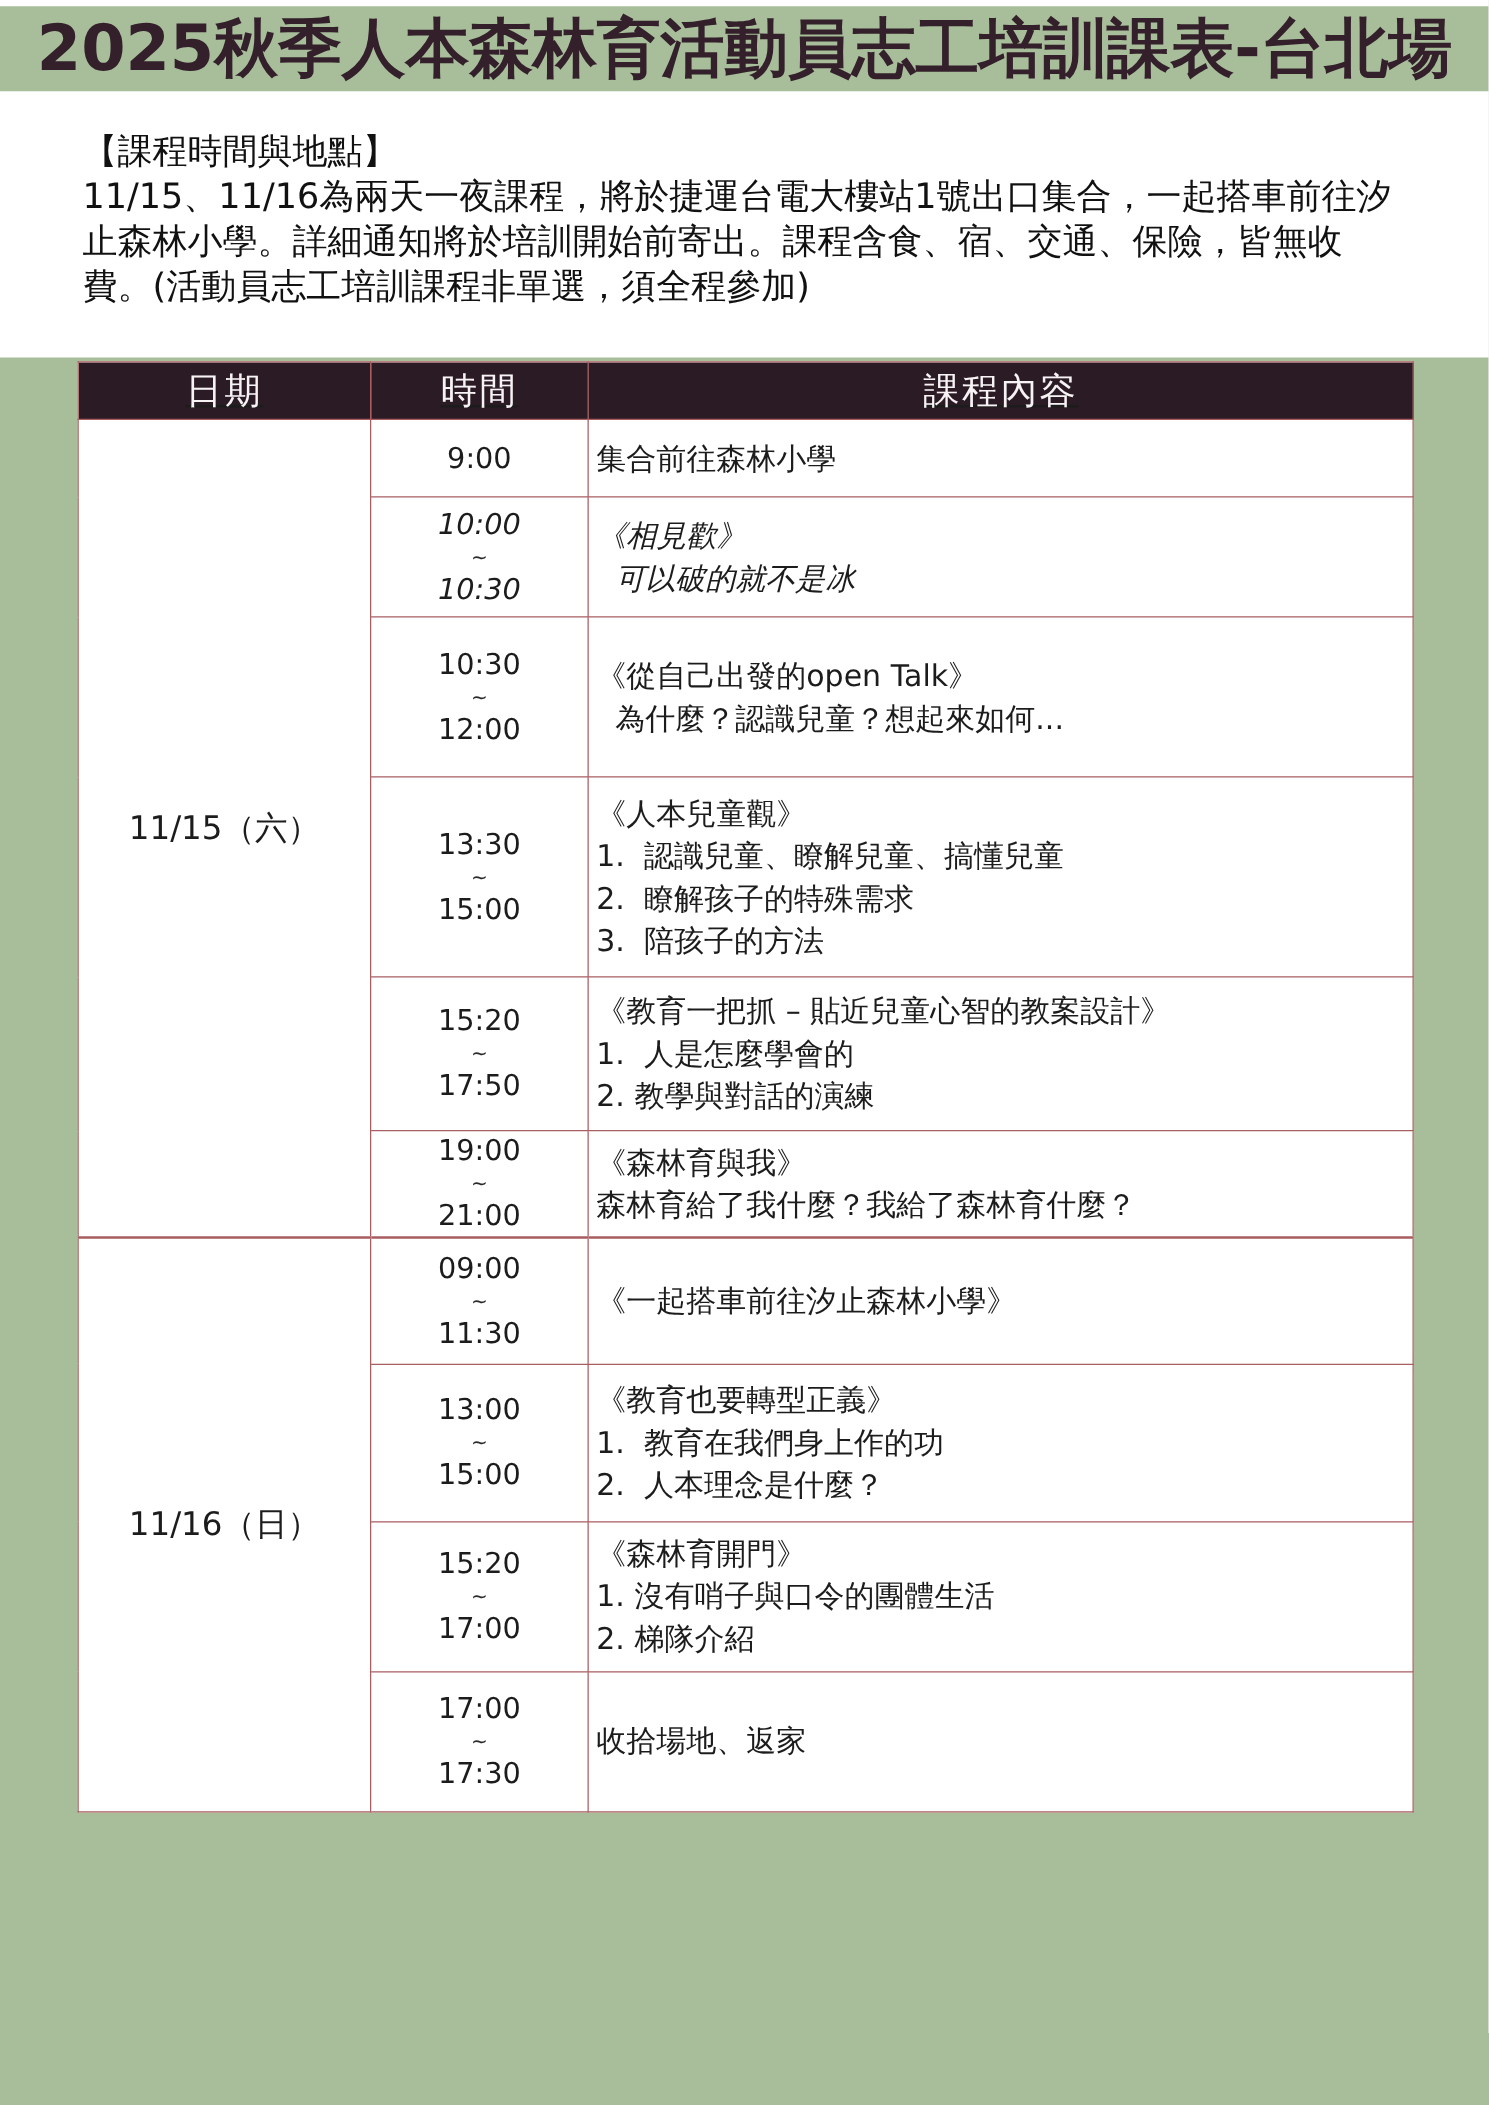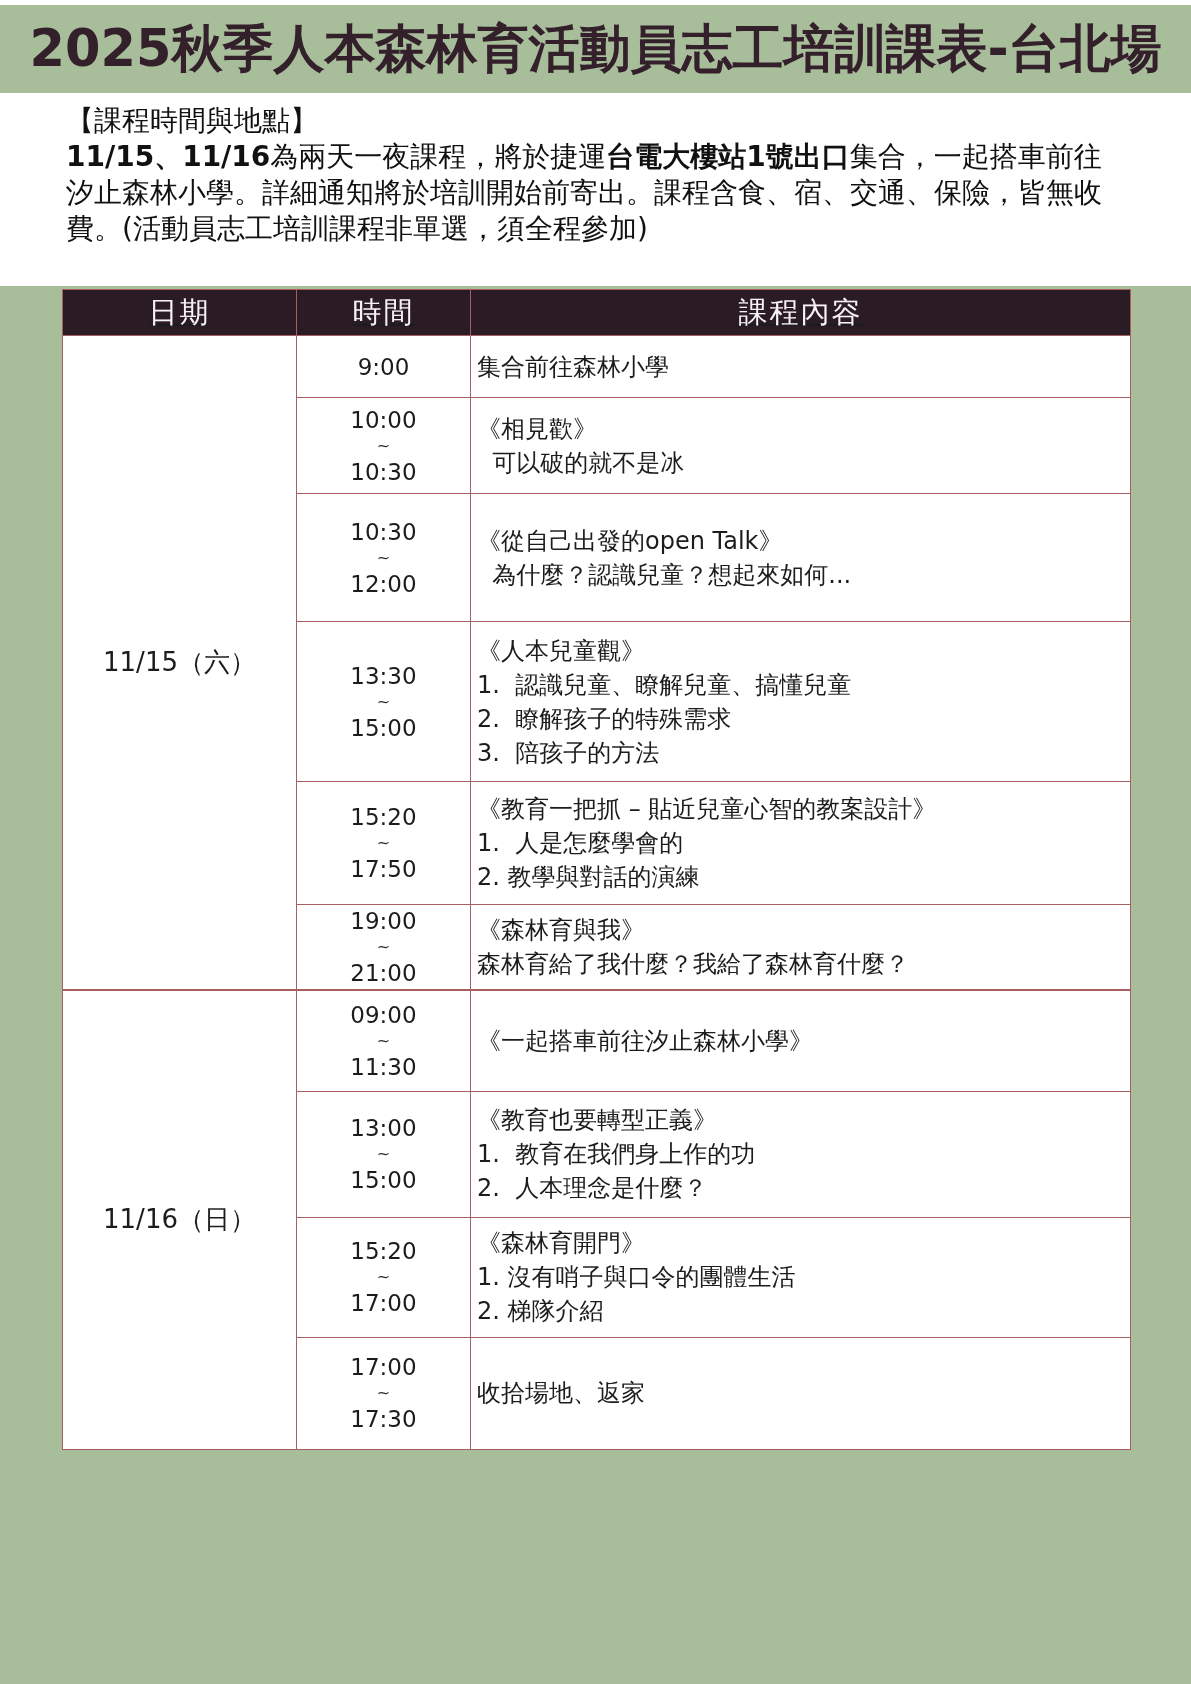--- a/index.html
+++ b/index.html
@@ -16,36 +16,36 @@
     position:relative;
     width:1191px;height:1684px;
     background:#ffffff;
     margin:0 auto;
     overflow:hidden;
     font-family:"DejaVu Sans","Liberation Sans",sans-serif;
     color:var(--body-text);
   }
   
   .title-band{
-    position:absolute;top:5px;left:0;width:1191px;height:88px;
+    position:absolute;top:5px;left:0;width:1191px;height:68px;
     background:var(--green);
     display:flex;align-items:center;justify-content:center;
   }
   .title-band h1{
     font-size:51px;font-weight:bold;color:var(--title-text);
     letter-spacing:0px;white-space:nowrap;
   }
   
   .intro{
     position:absolute;top:103px;left:66px;width:1062px;
     font-size:28px;line-height:36px;color:#111111;
   }
   .intro-heading{font-weight:normal;}
   .intro-text{white-space:pre-wrap;}
-  .intro-text .seg-bold{font-weight:bold;}
+  .intro-text .seg-bold{font-weight:normal;}
   
   .green-bg{
     position:absolute;top:286px;left:0;width:1191px;height:1398px;
     background:var(--green);
   }
   
   table.schedule{
     position:absolute;top:289px;left:62px;width:1068px;
     border-collapse:collapse;table-layout:fixed;
     background:#ffffff;
@@ -75,21 +75,21 @@
   td.time-cell .tilde{font-size:16px;line-height:24px;color:#2a2a2a;}
   td.content-cell{
     vertical-align:middle;background:#ffffff;
     font-size:24px;padding:8px 10px 8px 6px;border-radius:10px;
   }
   td.content-cell .content-line{
     line-height:34px;white-space:pre-wrap;
   }
   
   tbody.sec-0 tr:nth-of-type(1){height:62px;}
-  tbody.sec-0 tr:nth-of-type(2){height:96px;}
+  tbody.sec-0 tr:nth-of-type(2){height:96px;font-style:italic;}
   tbody.sec-0 tr:nth-of-type(3){height:128px;}
   tbody.sec-0 tr:nth-of-type(4){height:160px;}
   tbody.sec-0 tr:nth-of-type(5){height:123px;}
   tbody.sec-0 tr:nth-of-type(6){height:84px;}
   tbody.sec-1 tr:nth-of-type(1){height:101px;}
   tbody.sec-1 tr:nth-of-type(2){height:126px;}
   tbody.sec-1 tr:nth-of-type(3){height:120px;}
   tbody.sec-1 tr:nth-of-type(4){height:112px;}
   
   tbody.sec-1 tr:first-child td{border-top-width:2.5px;}

